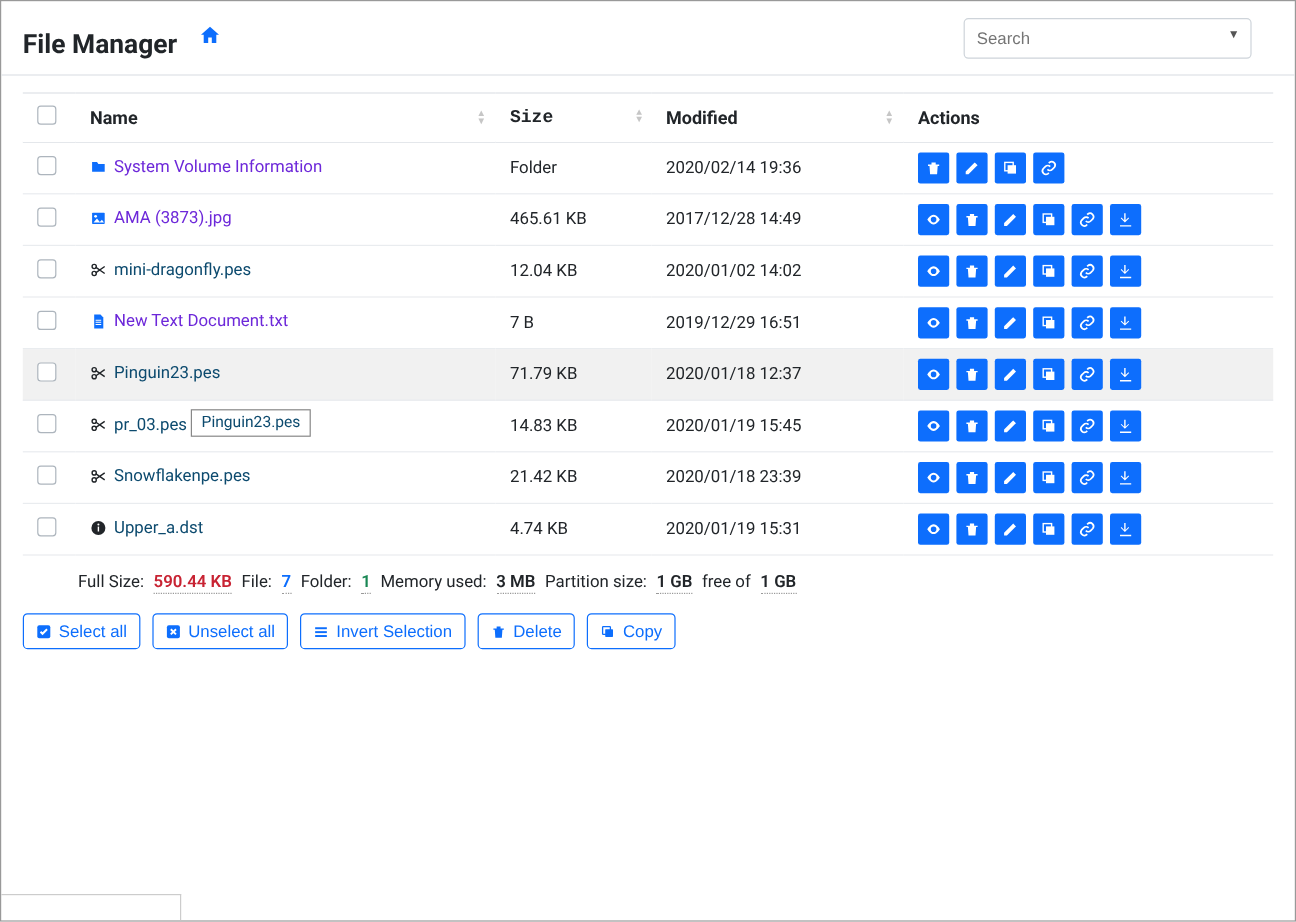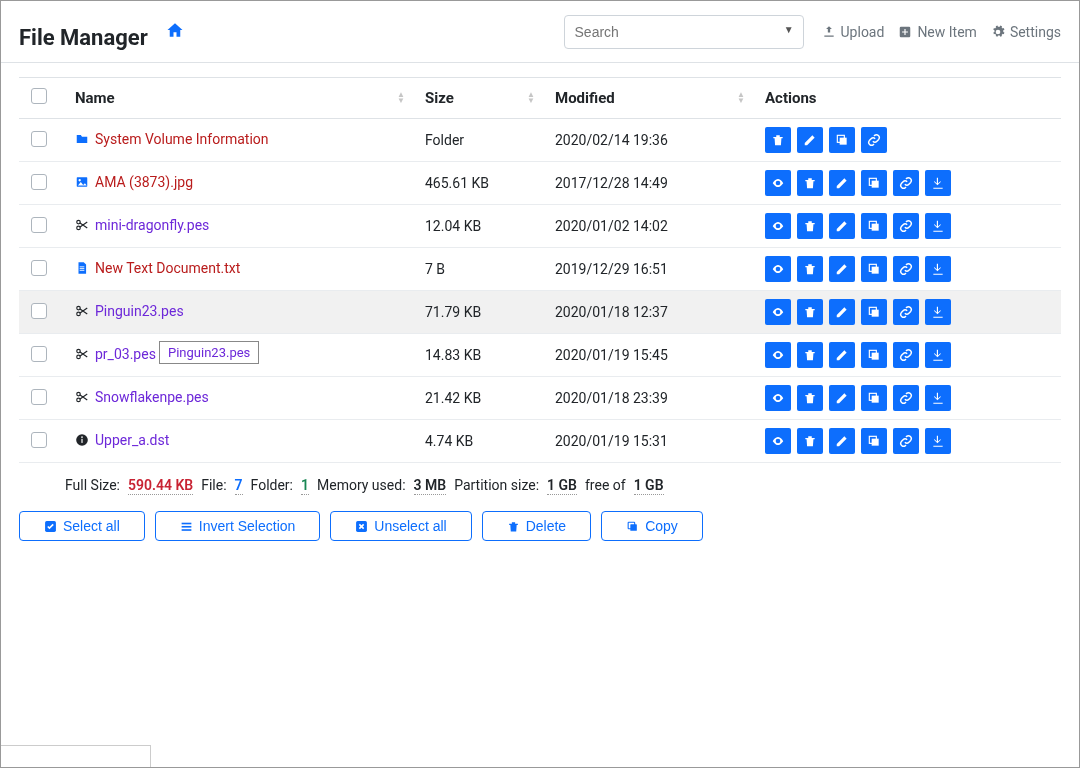--- a/index.html
+++ b/index.html
@@ -19,83 +19,62 @@
 
 .table { width: 100%; border-collapse: collapse; }
 .table th { text-align: left; font-weight: 700; font-size: 15px; padding: 10px 12px; border-top: 1px solid #dee2e6; border-bottom: 1px solid #dee2e6; background: #fff; position: relative; }
 .table td { padding: 8px 12px; border-bottom: 1px solid #e9ecef; vertical-align: middle; }
 .table tbody tr.hovered { background: #f1f1f1; }
 .th-sort { position: absolute; right: 8px; top: 50%; transform: translateY(-50%); display: flex; flex-direction: column; gap: 0; color: #c6c6c6; font-size: 8px; line-height: 6px; }
 .th-sort span { display: block; }
 
 .col-chk { width: 44px; }
 .col-name { width: 350px; }
-.col-size { width: 130px; }
+.col-size { width: 130px; font-family: Liberation Mono, monospace; }
 .col-mod { width: 210px; }
 
 .chk { width: 16px; height: 16px; border: 1px solid #adb5bd; border-radius: 3px; display: inline-block; background: #fff; }
 
-.fname { display: inline-flex; align-items: center; gap: 6px; color: #6d28d9; position: relative; }
-.fname.link { color: #b91c1c; }
+.fname { display: inline-flex; align-items: center; gap: 6px; color: #0c4a6e; position: relative; }
+.fname.link { color: #6d28d9; }
 .ficon { width: 14px; height: 14px; display: inline-flex; align-items: center; justify-content: center; }
 .ficon svg { width: 14px; height: 14px; }
 
 .tooltip-box { position: absolute; left: 84px; top: -5px; background: #fff; border: 1px solid #888; padding: 3px 8px; font-size: 13px; white-space: nowrap; }
 
 .actions { display: flex; gap: 6px; }
 .abtn { width: 26px; height: 26px; background: #0d6efd; color: #fff; display: inline-flex; align-items: center; justify-content: center; border-radius: 2px; cursor: pointer; }
 .abtn svg { width: 14px; height: 14px; fill: #fff; }
 
 .summary { padding: 14px 12px 10px 46px; font-size: 14px; display: flex; gap: 8px; flex-wrap: wrap; align-items: baseline; }
 .summary .val { border-bottom: 1px dotted #999; padding-bottom: 1px; font-weight: 600; text-align: center; }
 .summary .val.red { color: #c82333; }
 .summary .val.blue { color: #0d6efd; }
 .summary .val.green { color: #198754; }
 
 .bulk { padding: 6px 0; display: flex; gap: 10px; }
-.bulk-btn { border: 1px solid #0d6efd; color: #0d6efd; background: #fff; padding: 6px 24px; border-radius: 4px; font-size: 14px; display: inline-flex; align-items: center; gap: 6px; cursor: pointer; }
+.bulk-btn { border: 1px solid #0d6efd; color: #0d6efd; background: #fff; padding: 6px 10px; border-radius: 4px; font-size: 14px; display: inline-flex; align-items: center; gap: 6px; cursor: pointer; }
 .bulk-btn svg { width: 13px; height: 13px; fill: #0d6efd; }
 
 .bottom-ghost { position: absolute; bottom: 0; left: 0; width: 150px; height: 22px; border-top: 1px solid #ccc; border-right: 1px solid #ccc; }
 </style>
 </head>
 <body>
 
 <div class="topbar">
   <div class="brand">File Manager</div>
   <span class="home-link">
     <svg viewBox="0 0 24 24" width="18" height="18" fill="#0d6efd">
         <path d="M12 3l10 9h-3v9h-5v-6H10v6H5v-9H2z"></path>
       </svg>
   </span>
   <div class="spacer"></div>
   <div class="search-wrap">
     <input class="search-input" placeholder="Search" style="">
     <span class="search-caret">▼</span>
-  </div>
-  <div class="top-actions">
-    <span class="top-action">
-      <svg viewBox="0 0 24 24" width="14" height="14" fill="#6c757d">
-          <path d="M12 2l5 5h-3v6h-4V7H7zM4 18h16v2H4z"></path>
-        </svg>
-      <span>Upload</span>
-    </span>
-    <span class="top-action">
-      <svg viewBox="0 0 24 24" width="14" height="14" fill="#6c757d">
-          <rect x="3" y="3" width="18" height="18" rx="2"></rect>
-          <path d="M12 7v10M7 12h10" stroke="#fff" stroke-width="2"></path>
-        </svg>
-      <span>New Item</span>
-    </span>
-    <span class="top-action">
-      <svg viewBox="0 0 24 24" width="14" height="14" fill="#6c757d">
-          <path d="M12 8a4 4 0 100 8 4 4 0 000-8zm9 4l2 1-1 3-2-1a9 9 0 01-2 2l1 2-3 1-1-2a9 9 0 01-3 0l-1 2-3-1 1-2a9 9 0 01-2-2l-2 1-1-3 2-1a9 9 0 010-3l-2-1 1-3 2 1a9 9 0 012-2l-1-2 3-1 1 2a9 9 0 013 0l1-2 3 1-1 2a9 9 0 012 2l2-1 1 3-2 1a9 9 0 010 3z"></path>
-        </svg>
-      <span>Settings</span>
-    </span>
   </div>
 </div>
 
 <div class="content">
   <table class="table">
     <thead>
       <tr>
         <th class="col-chk"><span class="chk"></span></th>
         <th class="col-name"><span>Name</span><span class="th-sort">
               <span>▲</span>
@@ -522,32 +501,32 @@
   <div class="bulk">
     <button class="bulk-btn">
       <svg viewBox="0 0 24 24">
           <rect x="2" y="2" width="20" height="20" rx="3"></rect>
           <path d="M7 12l3 3 7-7" stroke="#fff" stroke-width="3" fill="none"></path>
         </svg>
       <span>Select all</span>
     </button>
     <button class="bulk-btn">
       <svg viewBox="0 0 24 24">
+          <rect x="2" y="2" width="20" height="20" rx="3"></rect>
+          <path d="M8 8l8 8M16 8l-8 8" stroke="#fff" stroke-width="3"></path>
+        </svg>
+      <span>Unselect all</span>
+    </button>
+    <button class="bulk-btn">
+      <svg viewBox="0 0 24 24">
           <rect x="3" y="5" width="18" height="3"></rect>
           <rect x="3" y="11" width="18" height="3"></rect>
           <rect x="3" y="17" width="18" height="3"></rect>
         </svg>
       <span>Invert Selection</span>
-    </button>
-    <button class="bulk-btn">
-      <svg viewBox="0 0 24 24">
-          <rect x="2" y="2" width="20" height="20" rx="3"></rect>
-          <path d="M8 8l8 8M16 8l-8 8" stroke="#fff" stroke-width="3"></path>
-        </svg>
-      <span>Unselect all</span>
     </button>
     <button class="bulk-btn">
       <svg viewBox="0 0 24 24">
           <path d="M6 7h12l-1 14H7zM9 4h6v3H9zM4 7h16v2H4z"></path>
         </svg>
       <span>Delete</span>
     </button>
     <button class="bulk-btn">
       <svg viewBox="0 0 24 24">
           <rect x="8" y="8" width="12" height="12" rx="1"></rect>

